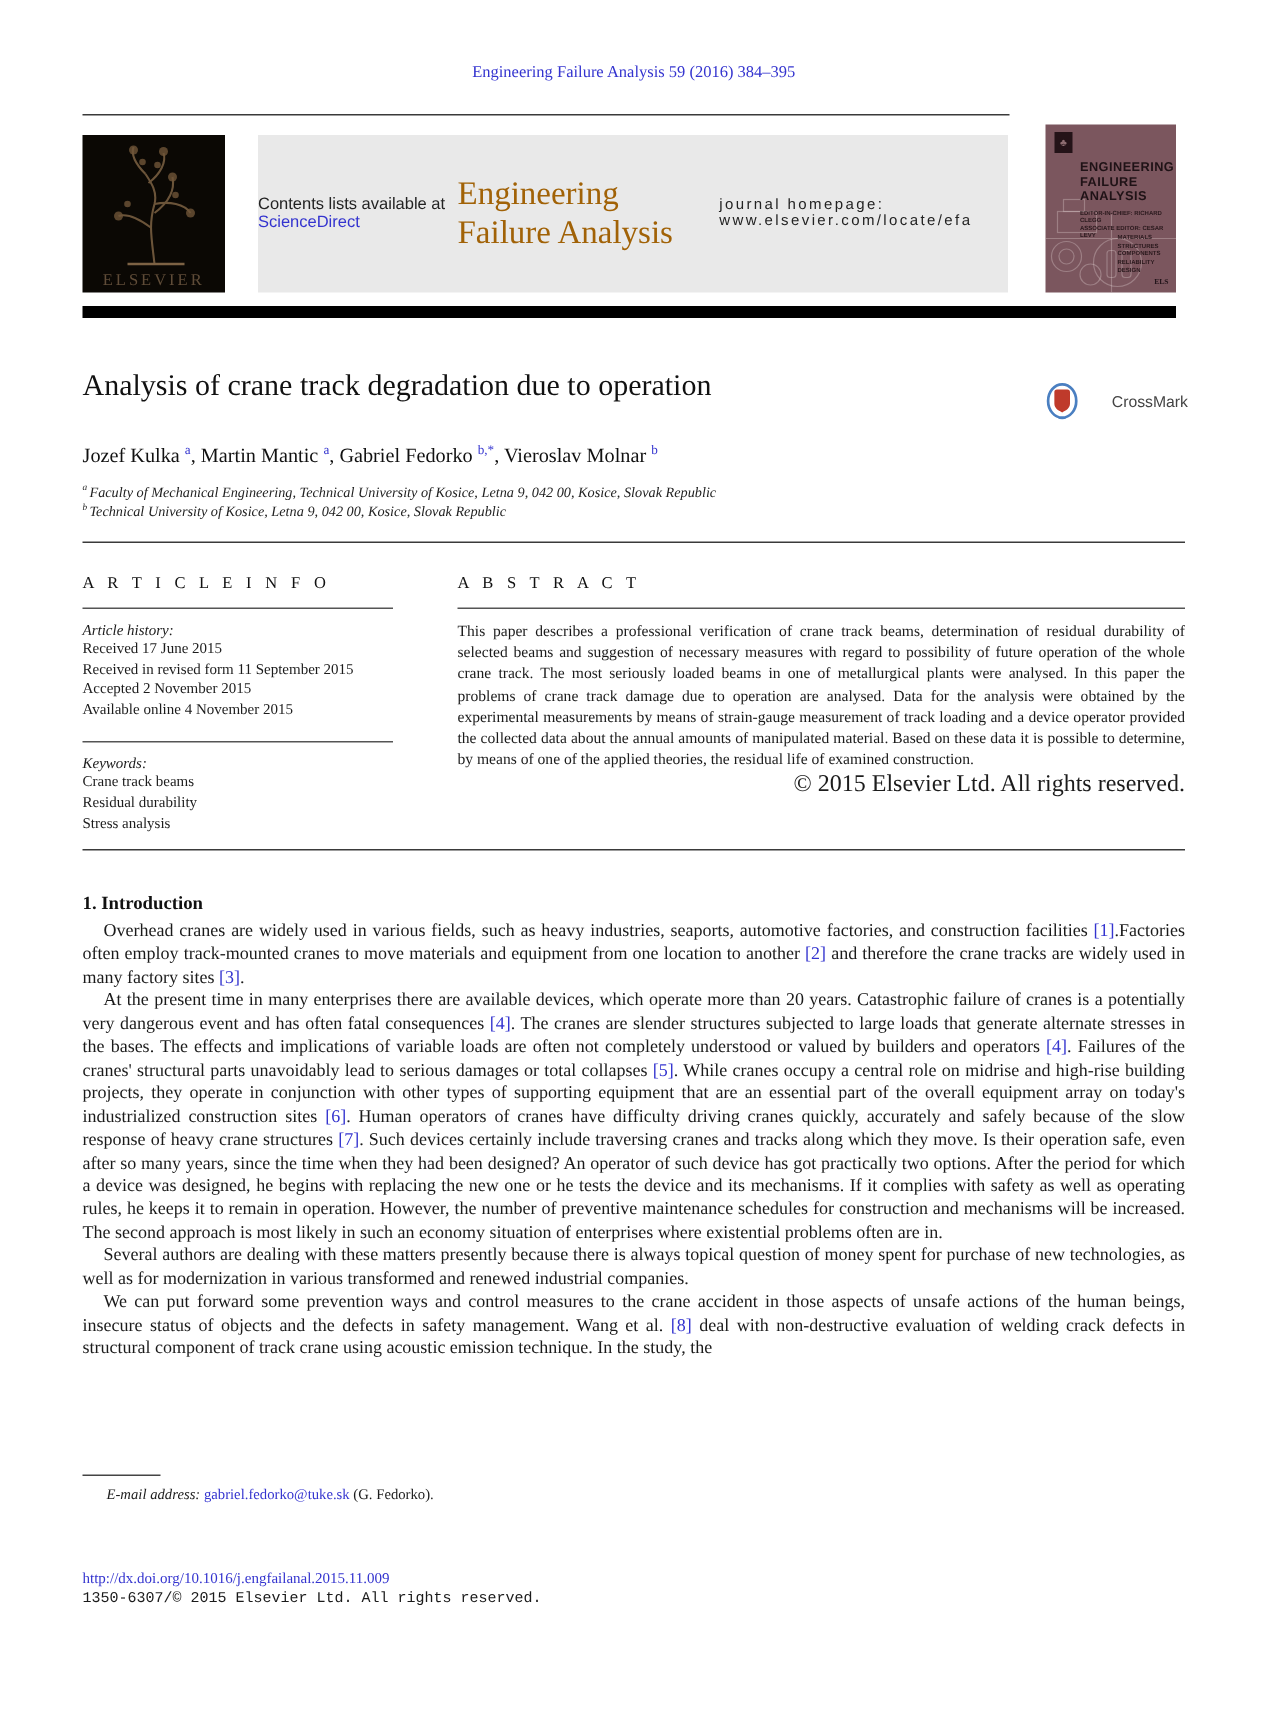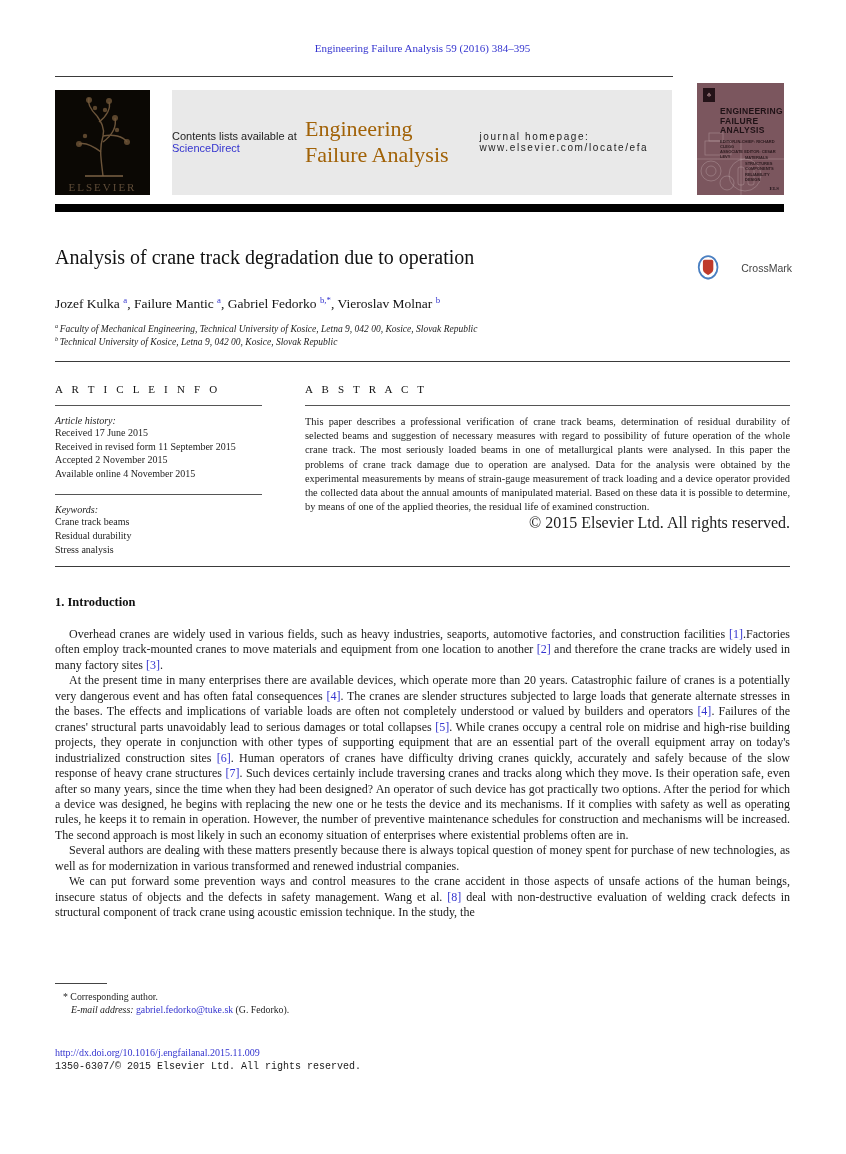--- a/index.html
+++ b/index.html
@@ -69,21 +69,21 @@
   .hist-item, .kw-item { font-size:10px; line-height:13.6px; }
   .abs-text { margin-top:9px; font-size:10.4px; line-height:14.2px; text-align:justify; color:#1a1a1a; }
   .abs-copy { font-size:16px; text-align:right; }
 
   .rule-low { position:absolute; top:566px; left:55px; width:735px; border-top:1px solid #3a3a3a; }
 
   .main-text { position:absolute; top:595px; left:55px; width:735px; }
   .sec-head { font-size:12.5px; font-weight:bold; color:#111; }
   .main-text p { margin-top:0; font-size:12px; line-height:15.45px; text-align:justify;
     text-indent:14px; color:#1a1a1a; }
-  .main-text p.first { margin-top:17px; }
+  .main-text p.first { margin-top:3px; }
 
   .fn-rule { position:absolute; top:983px; left:55px; width:52px; border-top:1px solid #444; }
   .footnote { position:absolute; top:990px; left:55px; width:420px; font-size:9.8px; line-height:13px; }
   .footnote .fn-line1 { padding-left:8px; }
   .footnote .fn-line2 { padding-left:16px; }
 
   .doi-line { position:absolute; top:1047px; left:55px; font-size:10px; color:#3434cf; }
   .issn-line { position:absolute; top:1061px; left:55px; font-size:10px; color:#1a1a1a;font-family:Liberation Mono, monospace; }
 </style>
 </head>
@@ -172,21 +172,21 @@
 
   <div class="crossmark">
     <svg width="32" height="36" viewBox="0 0 32 36">
       <ellipse cx="16" cy="17" rx="13.5" ry="16" fill="#ffffff" stroke="#4a7fc1" stroke-width="2.6"></ellipse>
       <path d="M11,6 h10 a2.5,2.5 0 0 1 2.5,2.5 v11 c0,4.5 -3.5,6.5 -7.5,8.5 c-4,-2 -7.5,-4 -7.5,-8.5 v-11 a2.5,2.5 0 0 1 2.5,-2.5 z" fill="#bf3a2b"></path>
       <path d="M11.5,33 a6,4.5 0 0 0 9,0 z" fill="#4a7fc1"></path>
     </svg>
     <span class="cm-text">CrossMark</span>
   </div>
 
-  <div class="authors"><span>Jozef Kulka </span><sup class="lnk">a</sup><span>, Failure Mantic </span><sup class="lnk">a</sup><span>, Gabriel Fedorko </span><sup class="lnk">b,*</sup><span>, Vieroslav Molnar </span><sup class="lnk">b</sup></div>
+  <div class="authors"><span>Jozef Kulka </span><sup class="lnk">a</sup><span>, Martin Mantic </span><sup class="lnk">a</sup><span>, Gabriel Fedorko </span><sup class="lnk">b,*</sup><span>, Vieroslav Molnar </span><sup class="lnk">b</sup></div>
 
   <div class="affils">
     <div><sup>a </sup><span>Faculty of Mechanical Engineering, Technical University of Kosice, Letna 9, 042 00, Kosice, Slovak Republic</span></div>
     <div><sup>b </sup><span>Technical University of Kosice, Letna 9, 042 00, Kosice, Slovak Republic</span></div>
   </div>
 
   <div class="rule-mid"></div>
 
   <div class="info-abs">
     <div class="col-left">
@@ -216,20 +216,19 @@
   <div class="main-text">
     <div class="sec-head">1. Introduction</div>
     <p class="first"><span>Overhead cranes are widely used in various fields, such as heavy industries, seaports, automotive factories, and construction facilities </span><span class="lnk">[1]</span><span>.Factories often employ track-mounted cranes to move materials and equipment from one location to another </span><span class="lnk">[2]</span><span> and therefore the crane tracks are widely used in many factory sites </span><span class="lnk">[3]</span><span>.</span></p>
     <p><span>At the present time in many enterprises there are available devices, which operate more than 20 years. Catastrophic failure of cranes is a potentially very dangerous event and has often fatal consequences </span><span class="lnk">[4]</span><span>. The cranes are slender structures subjected to large loads that generate alternate stresses in the bases. The effects and implications of variable loads are often not completely understood or valued by builders and operators </span><span class="lnk">[4]</span><span>. Failures of the cranes' structural parts unavoidably lead to serious damages or total collapses </span><span class="lnk">[5]</span><span>. While cranes occupy a central role on midrise and high-rise building projects, they operate in conjunction with other types of supporting equipment that are an essential part of the overall equipment array on today's industrialized construction sites </span><span class="lnk">[6]</span><span>. Human operators of cranes have difficulty driving cranes quickly, accurately and safely because of the slow response of heavy crane structures </span><span class="lnk">[7]</span><span>. Such devices certainly include traversing cranes and tracks along which they move. Is their operation safe, even after so many years, since the time when they had been designed? An operator of such device has got practically two options. After the period for which a device was designed, he begins with replacing the new one or he tests the device and its mechanisms. If it complies with safety as well as operating rules, he keeps it to remain in operation. However, the number of preventive maintenance schedules for construction and mechanisms will be increased. The second approach is most likely in such an economy situation of enterprises where existential problems often are in.</span></p>
     <p><span>Several authors are dealing with these matters presently because there is always topical question of money spent for purchase of new technologies, as well as for modernization in various transformed and renewed industrial companies.</span></p>
     <p><span>We can put forward some prevention ways and control measures to the crane accident in those aspects of unsafe actions of the human beings, insecure status of objects and the defects in safety management. Wang et al. </span><span class="lnk">[8]</span><span> deal with non-destructive evaluation of welding crack defects in structural component of track crane using acoustic emission technique. In the study, the</span></p>
   </div>
 
   <div class="fn-rule"></div>
   <div class="footnote">
-    <div class="fn-line1">* Corresponding author.</div>
     <div class="fn-line2"><span class="it">E-mail address: </span><span class="lnk">gabriel.fedorko@tuke.sk</span><span> (G. Fedorko).</span></div>
   </div>
 
   <div class="doi-line">http://dx.doi.org/10.1016/j.engfailanal.2015.11.009</div>
   <div class="issn-line">1350-6307/© 2015 Elsevier Ltd. All rights reserved.</div>
 
 </div>
 
 </body></html>

